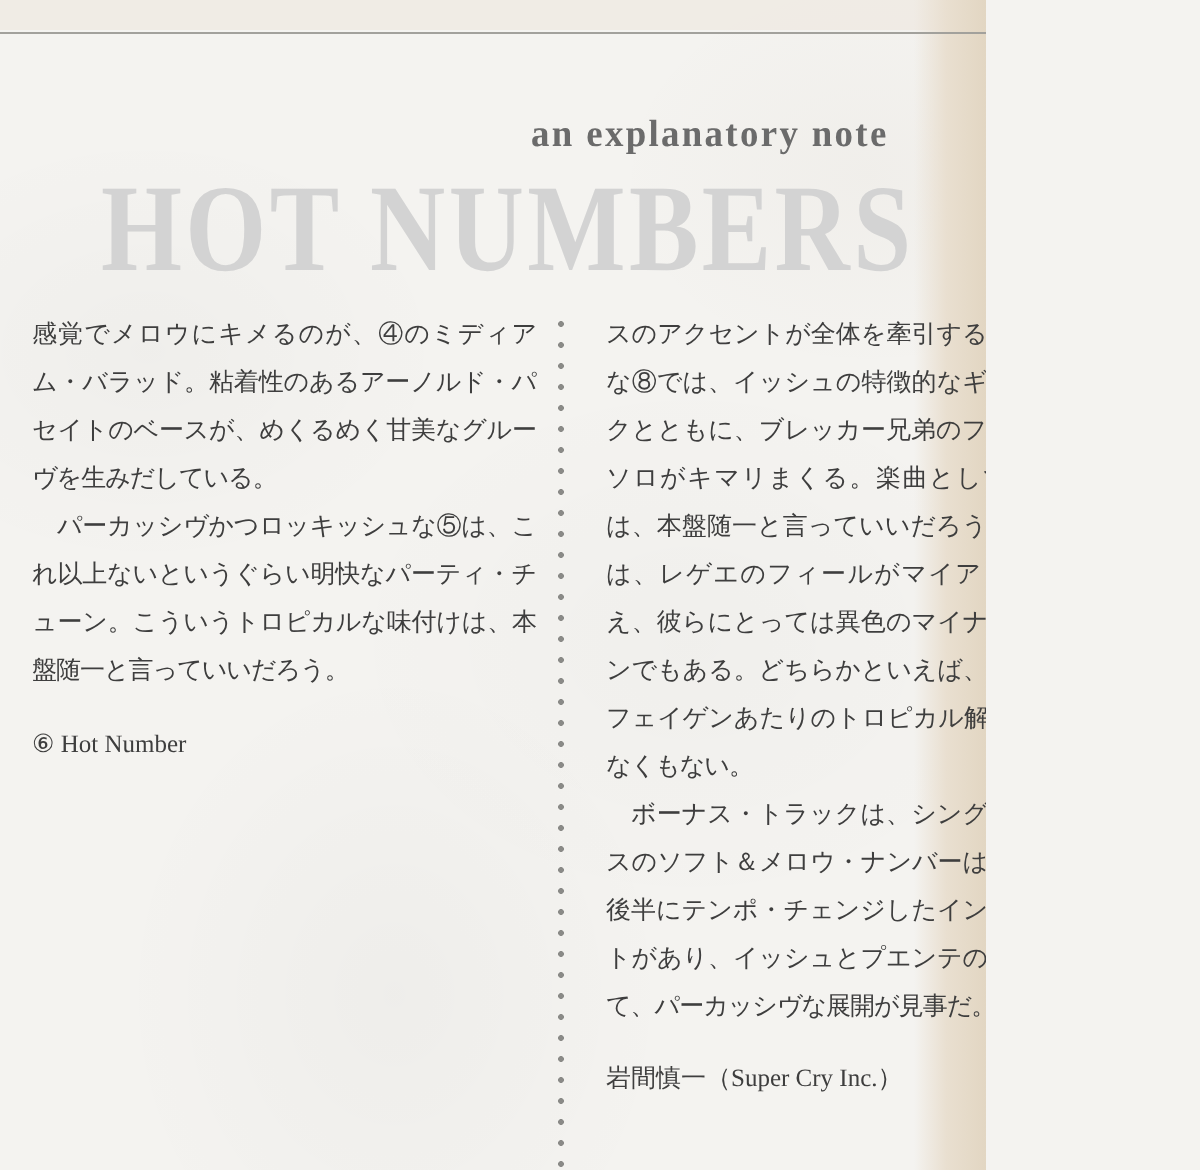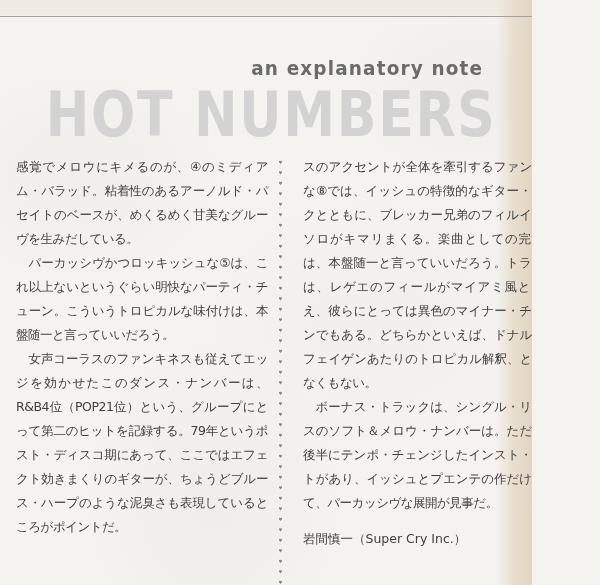--- a/index.html
+++ b/index.html
@@ -6,27 +6,28 @@
     --paper:#f4f3f0; --text:#3e3e3e; --title:#d3d3d3; --subtitle:#6b6b6b;
     --frame-line:#a2a19c; --edge:#e9dfd0; --dot:#8a8a87;
   }
   html,body{margin:0;padding:0;}
   body{
     width:600px;height:585px;overflow:hidden;
     font-family:"DejaVu Sans","Liberation Sans",sans-serif;
     background:var(--paper);
   }
   .scan{
-    position:relative;width:532px;height:585px;overflow:hidden;
+    position:relative;width:493px;height:585px;overflow:hidden;
     background:
       radial-gradient(ellipse 220px 160px at 15% 30%, rgba(0,0,0,0.02), transparent 70%),
       radial-gradient(ellipse 260px 200px at 70% 55%, rgba(0,0,0,0.016), transparent 70%),
       radial-gradient(ellipse 200px 240px at 40% 85%, rgba(0,0,0,0.022), transparent 70%),
       radial-gradient(ellipse 180px 140px at 88% 15%, rgba(120,90,60,0.03), transparent 70%),
       var(--paper);
+    font-family: Liberation Serif, serif;
   }
   
   .page-edge{
     position:absolute;top:0;right:0;width:36px;height:585px;
     background:linear-gradient(to right, rgba(233,223,208,0) 0%, var(--edge) 45%, #e2d6c2 100%);
   }
   .top-edge{
     position:absolute;top:0;left:0;width:600px;height:15px;
     background:rgba(236,230,220,0.55);
   }
@@ -75,21 +76,21 @@
   <div class="top-edge"></div>
   <div class="page-edge"></div>
   <div class="frame"></div>
 
   <div class="subtitle">an explanatory note</div>
   <div class="big-title">HOT NUMBERS</div>
 
   <div class="col col-left">
     <p>感覚でメロウにキメるのが、④のミディアム・バラッド。粘着性のあるアーノルド・パセイトのベースが、めくるめく甘美なグルーヴを生みだしている。</p>
     <p class="indent">パーカッシヴかつロッキッシュな⑤は、これ以上ないというぐらい明快なパーティ・チューン。こういうトロピカルな味付けは、本盤随一と言っていいだろう。</p>
-    <p class="indent">女声コーラスのファンキネスも従えてエッジを効かせたこのダンス・ナンバーは、R&amp;B4位（POP21位）という、グループにとって第二のヒットを記録する。79年というポスト・ディスコ期にあって、ここではエフェクト効きまくりのギターが、ちょうどブルース・ハープのような泥臭さも表現しているところがポイントだ。</p>
+    <p class="track-h">⑥ Hot Number</p>
 
   </div>
 
   <div class="divider"></div>
 
   <div class="col col-right">
     <p>スのアクセントが全体を牽引するファンキーな⑧では、イッシュの特徴的なギター・リックとともに、ブレッカー兄弟のフィルインとソロがキマリまくる。楽曲としての完成度は、本盤随一と言っていいだろう。トラックは、レゲエのフィールがマイアミ風とはいえ、彼らにとっては異色のマイナー・チューンでもある。どちらかといえば、ドナルド・フェイゲンあたりのトロピカル解釈、と言えなくもない。</p>
     <p class="indent">ボーナス・トラックは、シングル・リリースのソフト＆メロウ・ナンバーは。ただし、後半にテンポ・チェンジしたインスト・パートがあり、イッシュとプエンテの作だけあって、パーカッシヴな展開が見事だ。</p>
     <div class="credit">
       <p>岩間慎一（Super Cry Inc.）</p>

